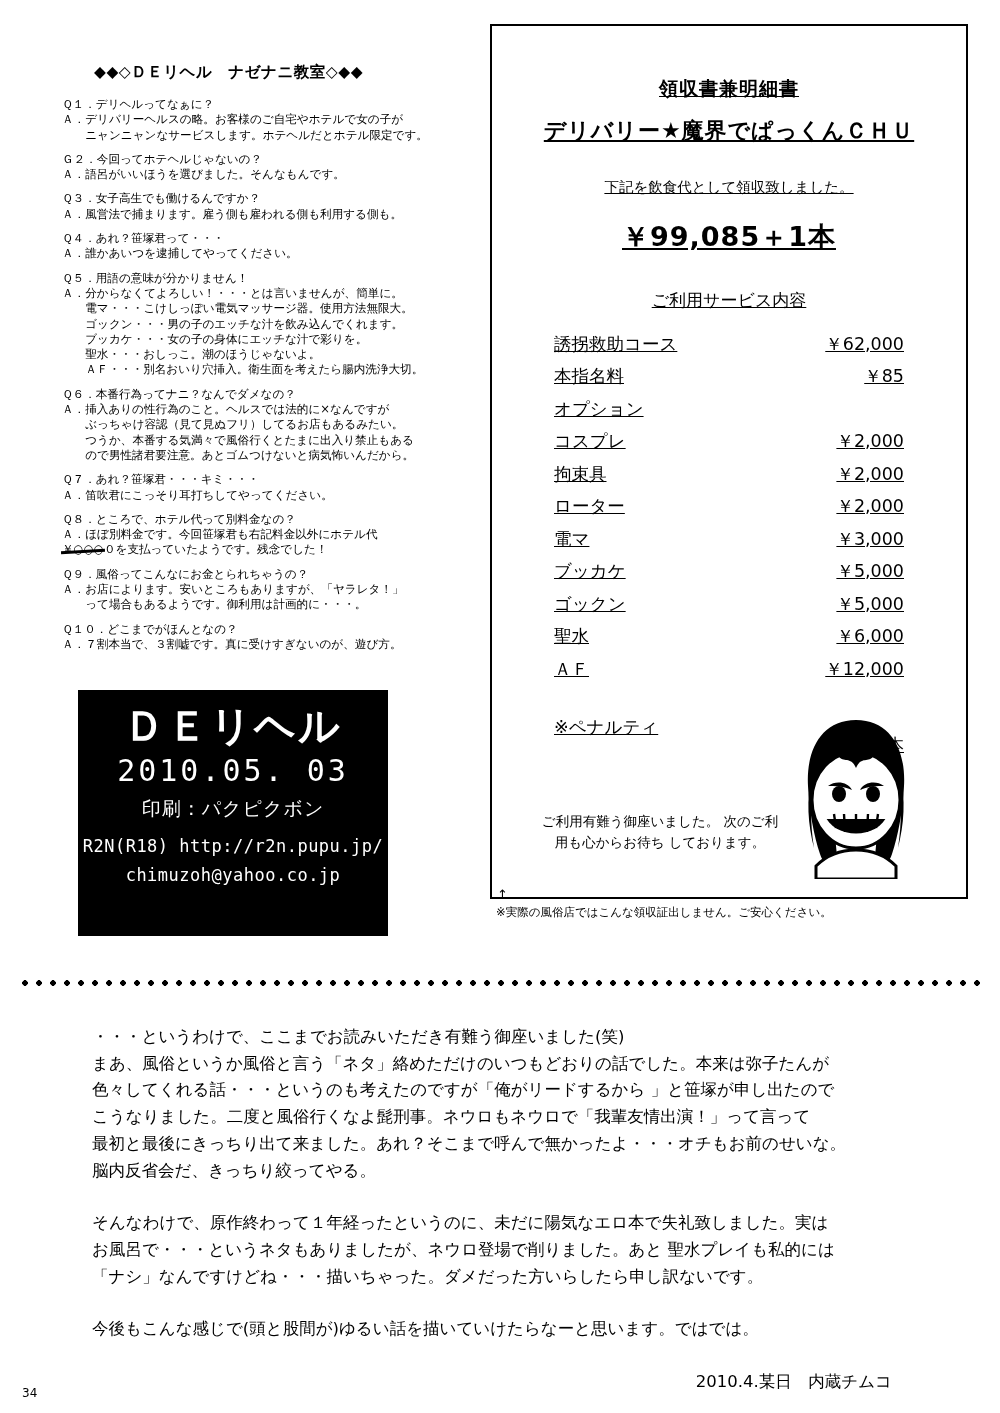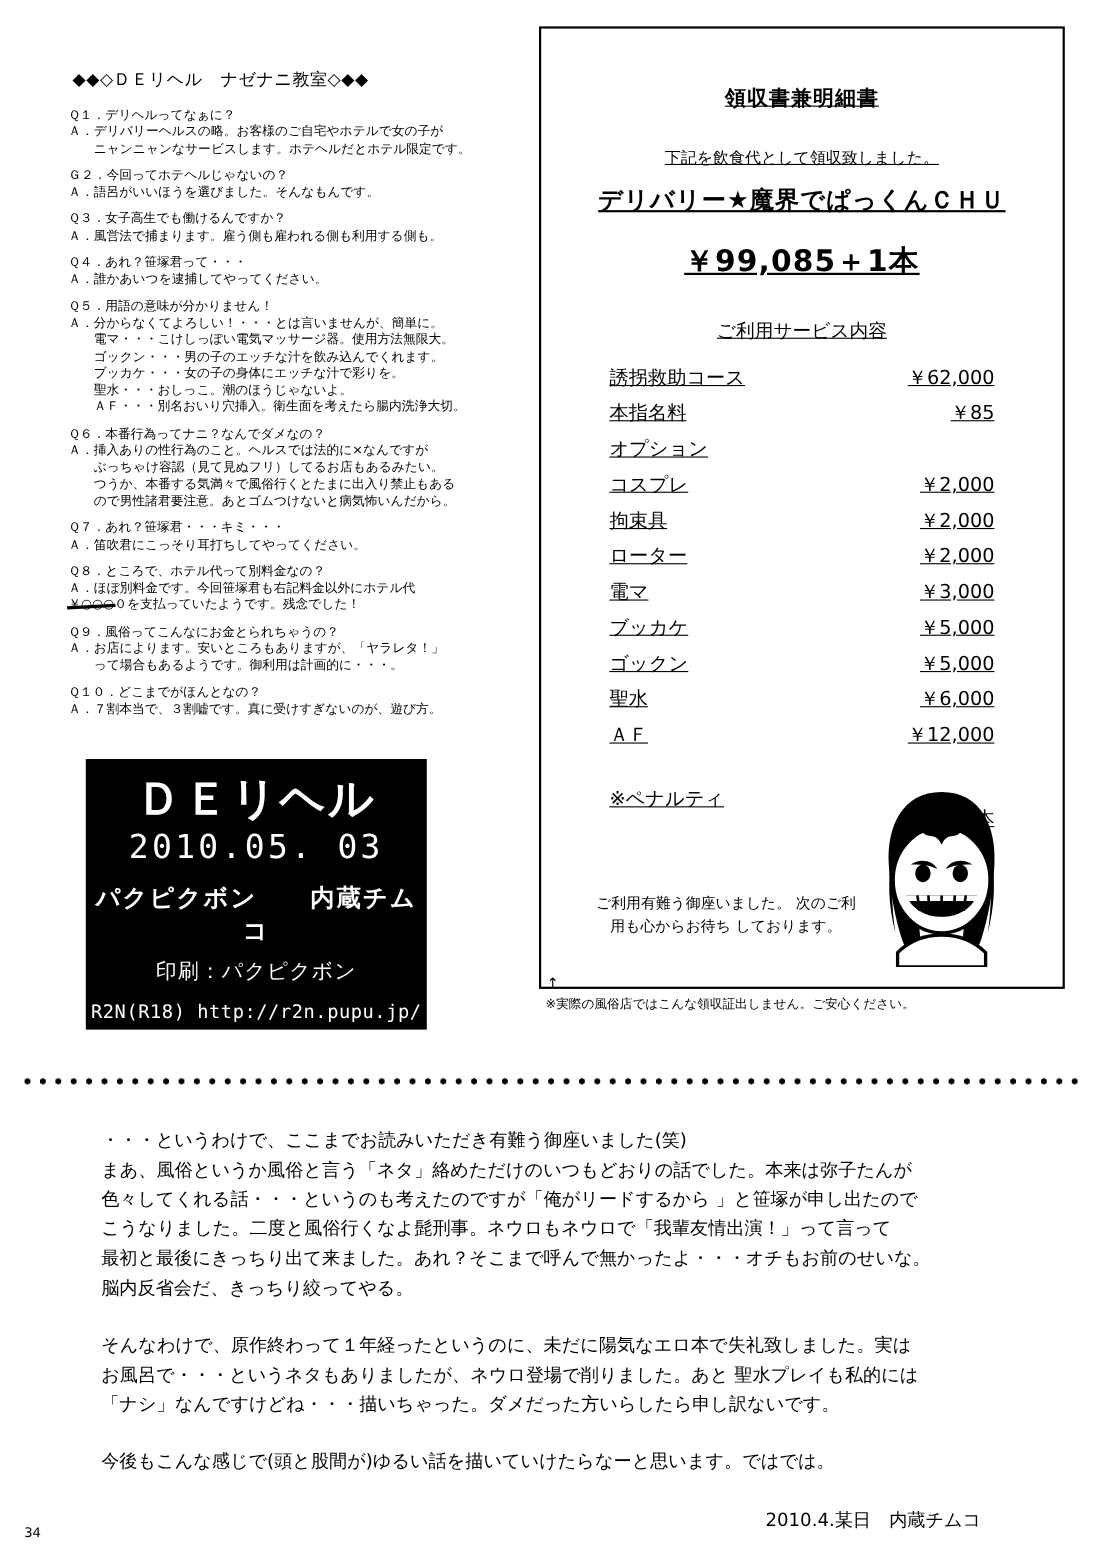--- a/index.html
+++ b/index.html
@@ -18,23 +18,23 @@
 
   
   #faq-column {
     position: absolute;
     left: 62px;
     top: 62px;
     width: 400px;
   }
   #faq-heading {
     font-size: 15.5px;
-    font-weight: normal;
+    font-weight: bold;
     letter-spacing: 0.5px;
-    margin: 0 0 14px 4px;
+    margin: 0 0 14px 32px;
     white-space: nowrap;
   }
   .faq-item {
     margin-bottom: 9px;
     font-size: 11.6px;
     line-height: 1.32;
   }
   .faq-q {
     white-space: pre-wrap;
   }
@@ -301,30 +301,29 @@
 
   <div class="faq-item">
     <div class="faq-q">Ｑ１０．どこまでがほんとなの？</div>
     <div class="faq-a">Ａ．７割本当で、３割嘘です。真に受けすぎないのが、遊び方。</div>
   </div>
 </div>
 
 <div id="logo-block">
   <div id="logo-title">ＤＥリヘル</div>
   <div id="logo-date">2010.05. 03</div>
-  <div id="logo-circle">パクピクボン　　内蔵チムコ</div>
   <div id="logo-print">印刷：パクピクボン</div>
   <div id="logo-url">R2N(R18) http://r2n.pupu.jp/</div>
   <div id="logo-mail">chimuzoh@yahoo.co.jp</div>
 </div>
 
 <div id="receipt">
   <div id="receipt-title">領収書兼明細書</div>
+  <div id="receipt-shop">デリバリー★魔界でぱっくんＣＨＵ</div>
   <div id="receipt-note">下記を飲食代として領収致しました。</div>
-  <div id="receipt-shop">デリバリー★魔界でぱっくんＣＨＵ</div>
   <div id="receipt-total">￥99,085＋1本</div>
   <div id="receipt-services-heading">ご利用サービス内容</div>
 
   <div id="receipt-lines">
     <div class="receipt-line">
       <span class="label">誘拐救助コース</span>
       <span class="value">￥62,000</span>
     </div>
     <div class="receipt-line">
       <span class="label">本指名料</span>

